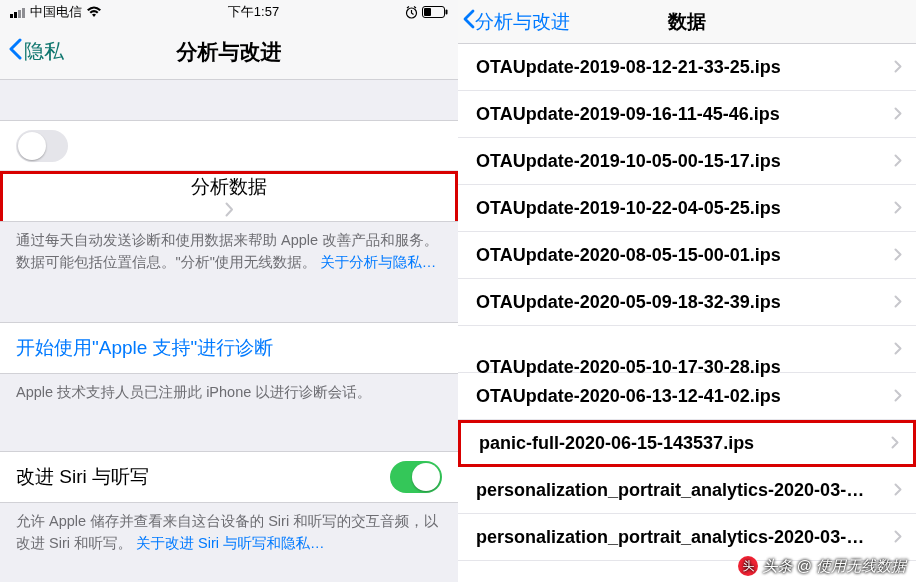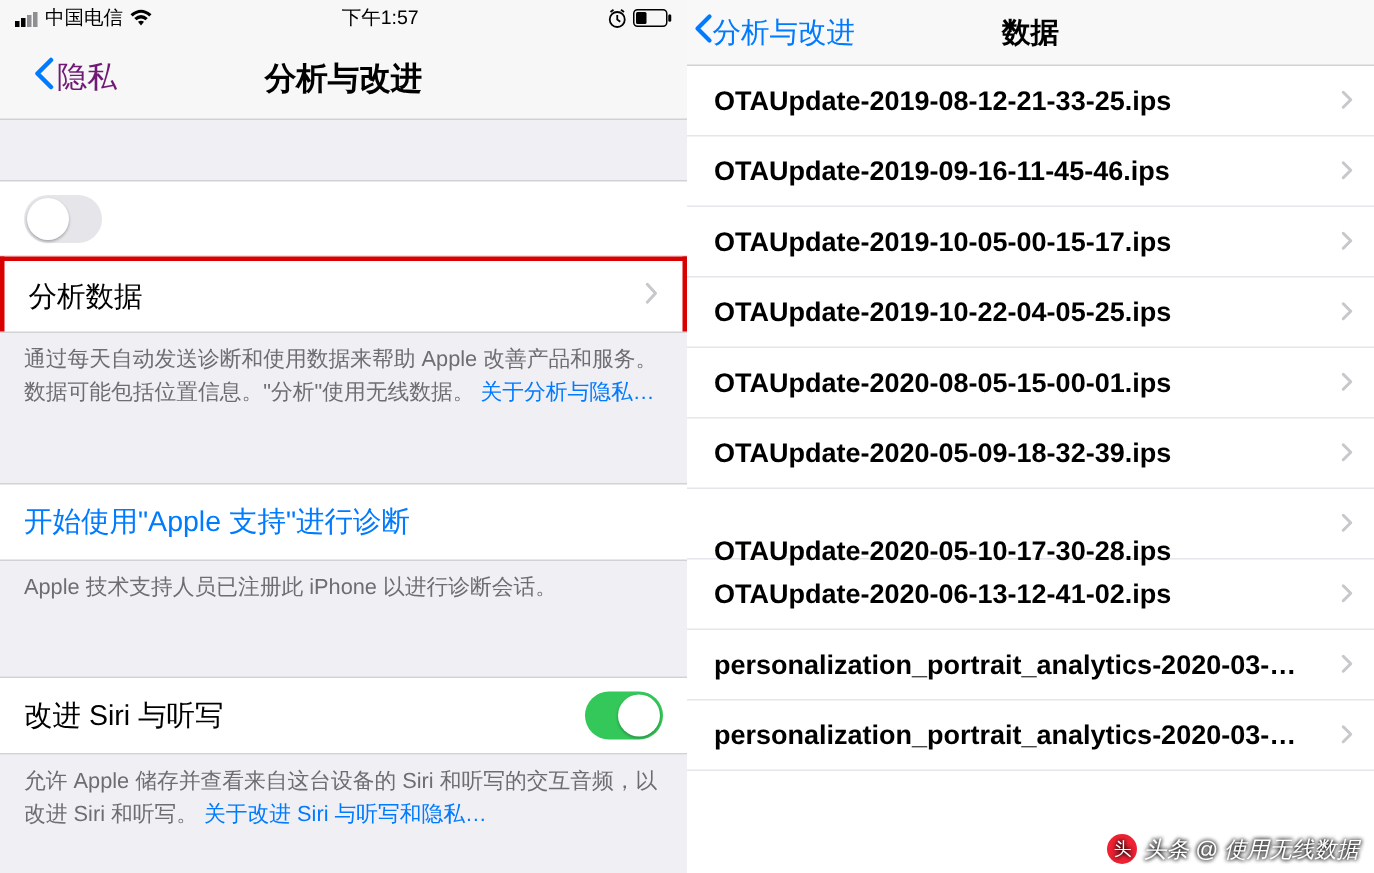--- a/index.html
+++ b/index.html
@@ -37,24 +37,24 @@
     height: 56px;
     display:flex;
     align-items:center;
     justify-content:center;
     position:relative;
     background:#f7f7f8;
     border-bottom:1px solid #d1d1d6;
   }
   .nav-back {
     position:absolute;
-    left:22px;
+    left:8px;
     display:flex;
     align-items:center;
-    color:#701a75;
+    color:#0f766e;
     font-size:20px;
     gap:2px;
   }
   .nav-title { font-size:21px; font-weight:600; }
 
   .spacer { height:40px; }
   .spacer-sm { height:34px; }
 
   .group { background:#fff; border-top:1px solid #d1d1d6; border-bottom:1px solid #d1d1d6; }
   .row {
@@ -62,21 +62,21 @@
     align-items:center;
     justify-content:space-between;
     height:50px;
     padding:0 16px;
     font-size:19px;
     border-bottom:1px solid #e5e5ea;
   }
   .row:last-child { border-bottom:none; }
   .row .label { color:#000; }
   .row .link  { color:#007aff; }
-  .highlight-red { border:3px solid #d80000; }
+  .highlight-red { border:3px solid #d80000;flex-direction:column; }
   .chevron { color:#c7c7cc; }
 
   .switch {
     width:52px; height:32px; border-radius:16px; position:relative;
   }
   .switch.off { background:#e5e5ea; }
   .switch.on  { background:#34c759; }
   .knob {
     width:28px; height:28px; border-radius:50%; background:#fff;
     position:absolute; top:2px; box-shadow:0 1px 2px rgba(0,0,0,.3);
@@ -287,20 +287,26 @@
         <span style="flex-shrink: 0; margin-left: 8px;"><svg width="8" height="13" viewBox="0 0 8 13">
             <path d="M1.5 1.5 L6.5 6.5 L1.5 11.5" stroke="#c7c7cc" stroke-width="2" fill="none" stroke-linecap="round" stroke-linejoin="round"></path>
           </svg></span>
       </div>
       <div class="r-row">
         <span style="white-space: nowrap; overflow: hidden; text-overflow: ellipsis;">OTAUpdate-2020-06-13-12-41-02.ips</span>
         <span style="flex-shrink: 0; margin-left: 8px;"><svg width="8" height="13" viewBox="0 0 8 13">
             <path d="M1.5 1.5 L6.5 6.5 L1.5 11.5" stroke="#c7c7cc" stroke-width="2" fill="none" stroke-linecap="round" stroke-linejoin="round"></path>
           </svg></span>
       </div>
+      <div class="r-row hl">
+        <span style="white-space: nowrap; overflow: hidden; text-overflow: ellipsis;">panic-full-2020-06-15-143537.ips</span>
+        <span style="flex-shrink: 0; margin-left: 8px;"><svg width="8" height="13" viewBox="0 0 8 13">
+            <path d="M1.5 1.5 L6.5 6.5 L1.5 11.5" stroke="#c7c7cc" stroke-width="2" fill="none" stroke-linecap="round" stroke-linejoin="round"></path>
+          </svg></span>
+      </div>
       <div class="r-row">
         <span style="white-space: nowrap; overflow: hidden; text-overflow: ellipsis;">personalization_portrait_analytics-2020-03-…</span>
         <span style="flex-shrink: 0; margin-left: 8px;"><svg width="8" height="13" viewBox="0 0 8 13">
             <path d="M1.5 1.5 L6.5 6.5 L1.5 11.5" stroke="#c7c7cc" stroke-width="2" fill="none" stroke-linecap="round" stroke-linejoin="round"></path>
           </svg></span>
       </div>
       <div class="r-row">
         <span style="white-space: nowrap; overflow: hidden; text-overflow: ellipsis;">personalization_portrait_analytics-2020-03-…</span>
         <span style="flex-shrink: 0; margin-left: 8px;"><svg width="8" height="13" viewBox="0 0 8 13">
             <path d="M1.5 1.5 L6.5 6.5 L1.5 11.5" stroke="#c7c7cc" stroke-width="2" fill="none" stroke-linecap="round" stroke-linejoin="round"></path>

